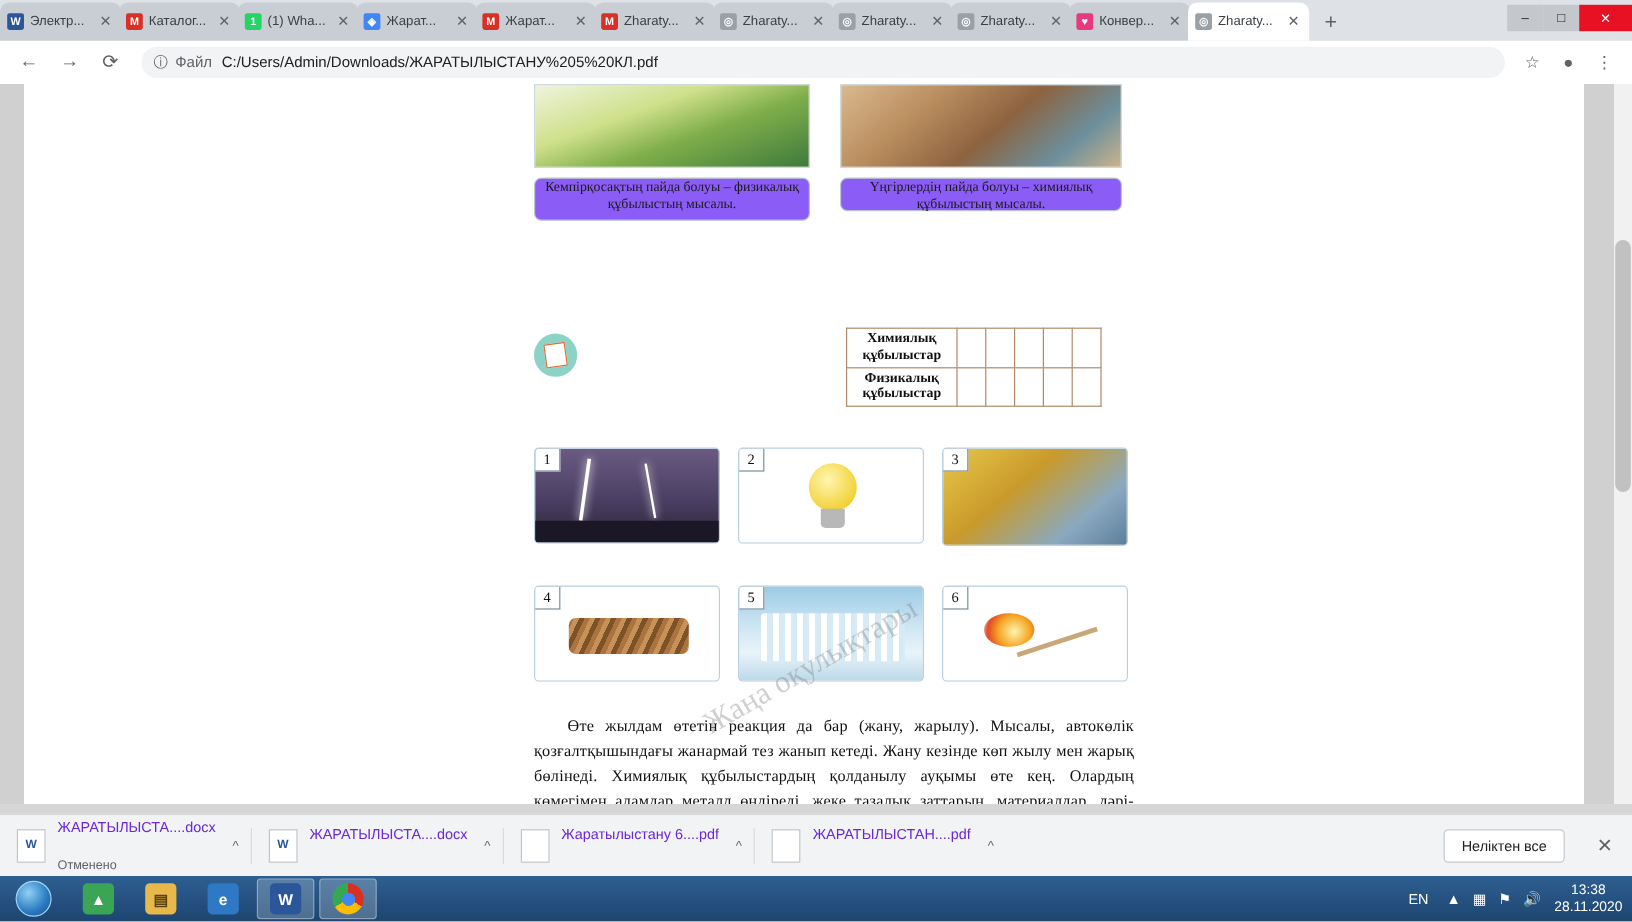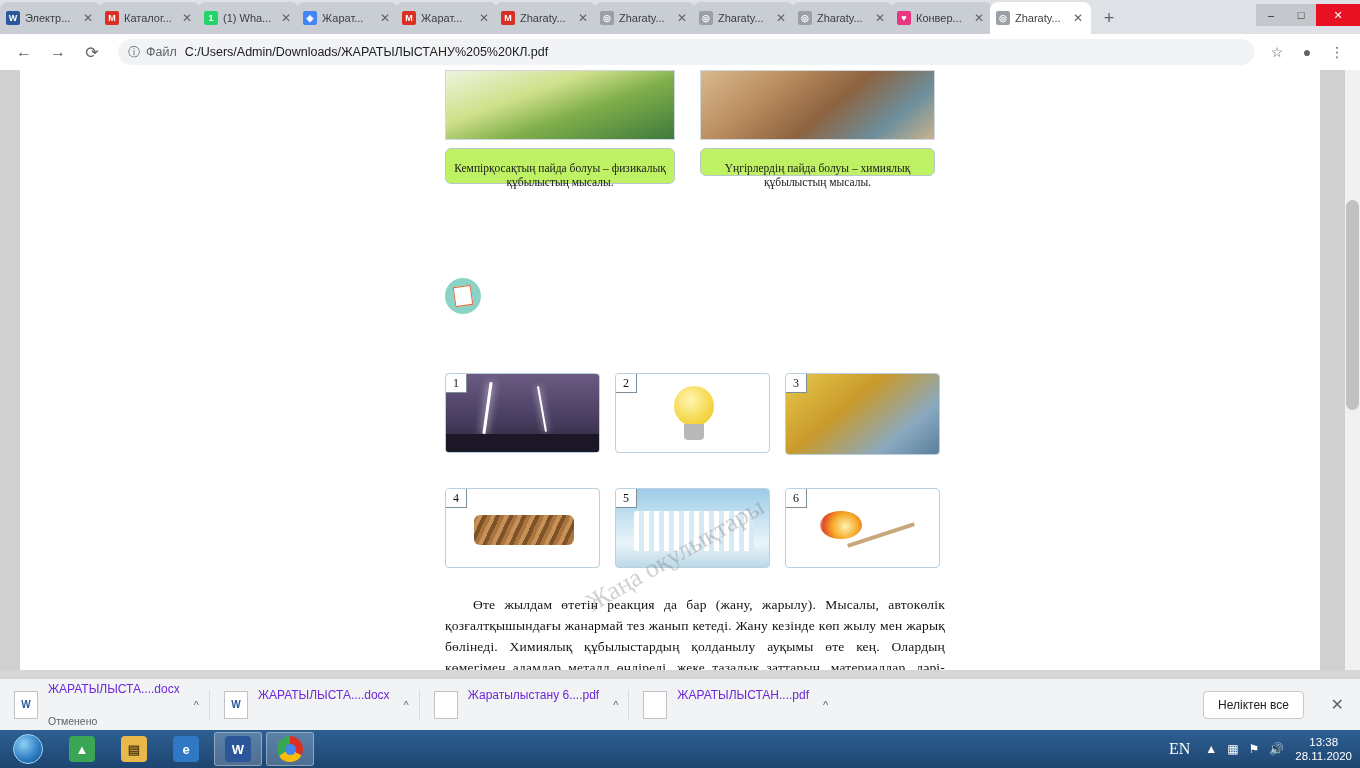--- a/index.html
+++ b/index.html
@@ -45,23 +45,23 @@
   .tbicon { width:26px; height:26px; display:flex; align-items:center; justify-content:center;
     color:#5f6368; font-size:14px; margin-left:4px; }
 
   
   .viewer { position:absolute; left:0; top:70px; width:1360px; height:600px; background:#d0d0d0; overflow:hidden; }
   .pdfpage { position:absolute; left:20px; top:0; width:1300px; height:600px; background:#ffffff; }
   .pdfcontent { position:absolute; left:405px; top:0; width:530px; height:600px; color:#111; }
 
   .imgbox { position:absolute; border:1px solid #cfd8dc; }
   .caption {
-    position:absolute; border:1px solid #b9c6cc; border-radius:6px; background:#bef264;
+    position:absolute; border:1px solid #b9c6cc; border-radius:6px; background:#8b5cf6;
     font-family:"Liberation Serif", serif; font-size:11.5px; text-align:center; line-height:1.25;
-    padding:12px 6px; color:#1a1a1a;
+    padding:0 6px; color:#1a1a1a;
   }
 
   .taskicon { position:absolute; left:20px; top:208px; width:36px; height:36px; border-radius:50%;
     background:#8bd3c7; display:flex; align-items:center; justify-content:center; }
   .taskicon .pad { width:18px; height:20px; background:#fff; border:1px solid #e06c3b; transform:rotate(-8deg); }
   .tasktext { position:absolute; left:70px; top:205px; width:175px;
     font-family:"Liberation Serif", serif; font-size:11.5px; line-height:1.38; text-align:justify; color:#111; }
 
   .ttable { position:absolute; left:280px; top:203px; border-collapse:collapse;
     font-family:"Liberation Serif", serif; }
@@ -109,21 +109,21 @@
   .startbtn { width:56px; height:38px; display:flex; align-items:center; justify-content:center; }
   .startorb { width:30px; height:30px; border-radius:50%;
     background:radial-gradient(circle at 35% 32%, #8fd0f5, #2a7ac0 60%, #17508c);
     border:1px solid #9fd6f7; }
   .tbapp { width:48px; height:34px; margin:0 2px; display:flex; align-items:center; justify-content:center;
     border-radius:3px; }
   .tbapp.active { background:rgba(255,255,255,0.22); border:1px solid rgba(255,255,255,0.35); }
   .ic { width:26px; height:26px; border-radius:4px; display:flex; align-items:center; justify-content:center;
     font-size:13px; font-weight:bold; color:#fff; }
   .tray { position:absolute; right:0; top:0; height:38px; display:flex; align-items:center; padding-right:8px; }
-  .traylang { color:#fff; font-size:16px; margin-right:10px;font-family:Liberation Serif, serif; }
+  .traylang { color:#fff; font-size:12px; margin-right:10px; }
   .trayicon { color:#fff; font-size:12px; margin:0 5px; }
   .clock { color:#fff; font-size:11.5px; text-align:center; line-height:1.25; margin-left:6px; }
 </style>
 </head>
 <body>
 
 <div class="chrome">
 
   <div class="tabstrip">
     <div class="tab">
@@ -216,20 +216,40 @@
            background:linear-gradient(140deg,#d9b98e 0%,#b98c5e 30%,#8d6340 55%,#6c8f9d 80%,#cbb38d 100%);">
       </div>
 
       <div class="caption" style="left:20px; top:78px; width:230px; height:36px;">Кемпірқосақтың пайда болуы – физикалық құбылыстың мысалы.</div>
       <div class="caption" style="left:275px; top:78px; width:235px; height:28px;">Үңгірлердің пайда болуы – химиялық құбылыстың мысалы.</div>
 
       <div class="taskicon">
         <div class="pad"></div>
       </div>
 
+      <table class="ttable">
+        <tbody>
+            <tr>
+          <td class="hcell">Химиялық құбылыстар</td>
+          <td class="blank"></td>
+          <td class="blank"></td>
+          <td class="blank"></td>
+          <td class="blank"></td>
+          <td class="blank"></td>
+        </tr>
+        <tr>
+          <td class="hcell">Физикалық құбылыстар</td>
+          <td class="blank"></td>
+          <td class="blank"></td>
+          <td class="blank"></td>
+          <td class="blank"></td>
+          <td class="blank"></td>
+        </tr>
+      </tbody>
+        </table>
 
       <div class="grid">
 
         <div class="cell" style="left:0; top:0; width:155px; height:80px;
              background:linear-gradient(180deg,#6b5a82 0%,#4a3f63 55%,#2b2436 100%);">
           <div class="cellnum">1</div>
           <div style="position:absolute;left:40px;top:8px;width:3px;height:52px;background:#fff;transform:rotate(8deg);box-shadow:0 0 8px #fff;"></div>
           <div style="position:absolute;left:95px;top:12px;width:2px;height:46px;background:#fff;transform:rotate(-10deg);box-shadow:0 0 7px #fff;"></div>
           <div style="position:absolute;left:0;bottom:0;width:100%;height:18px;background:#1b1726;"></div>
         </div>

